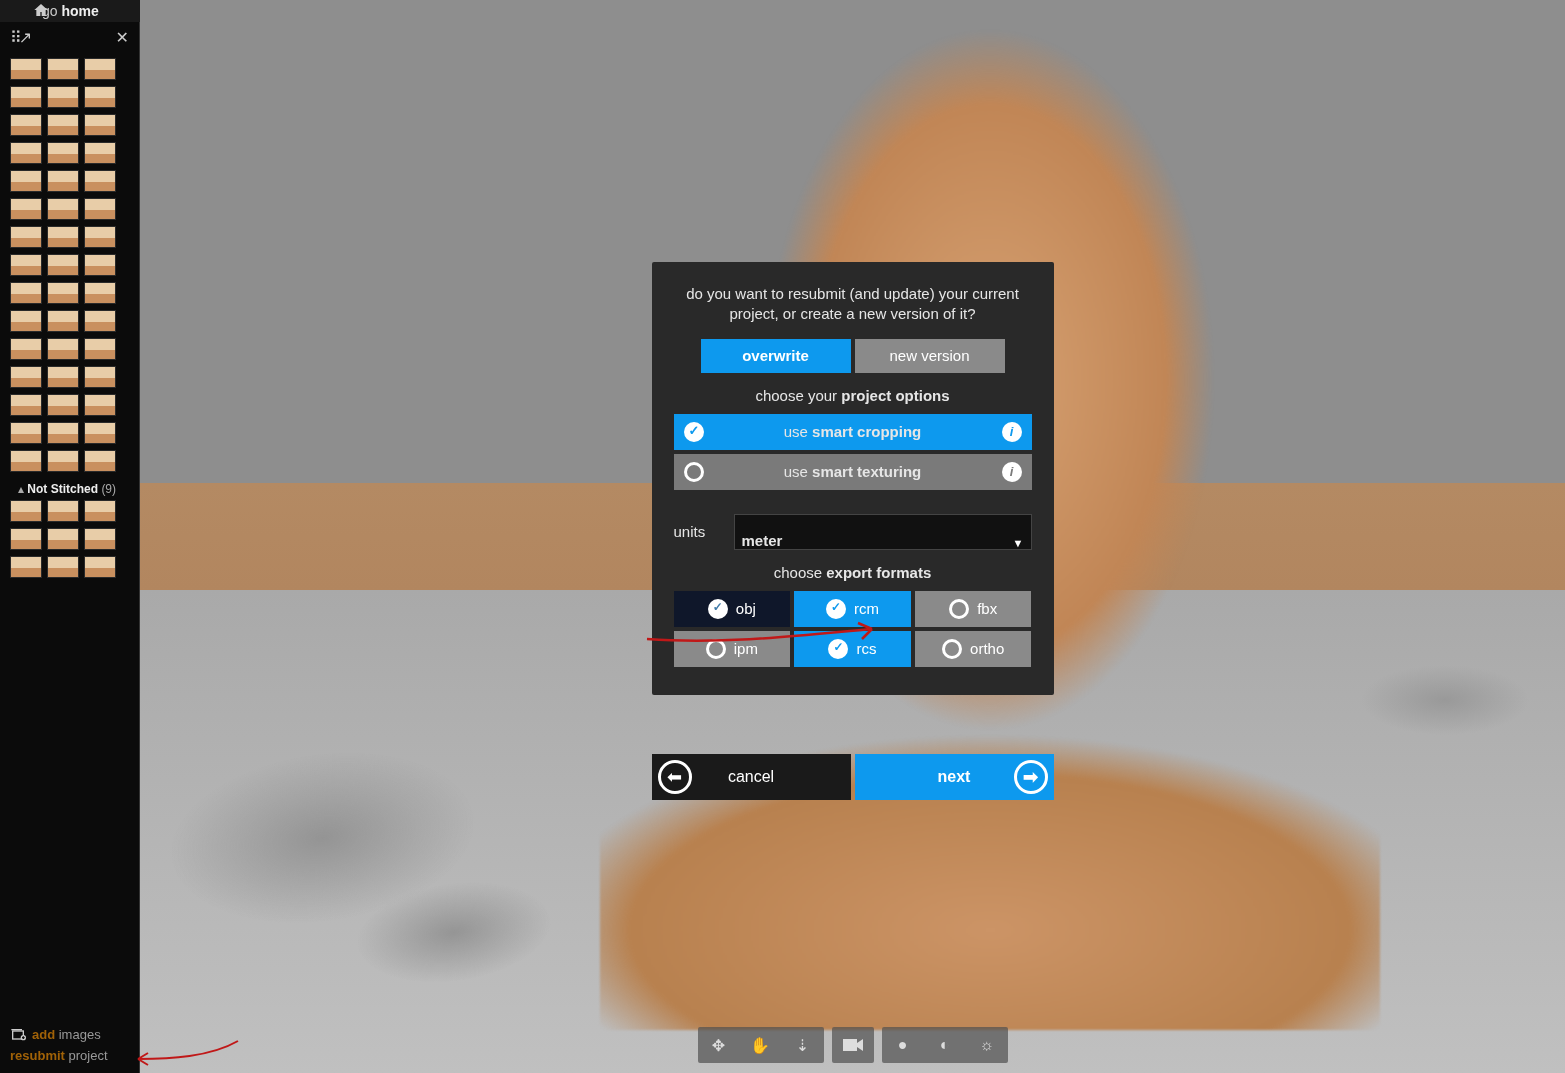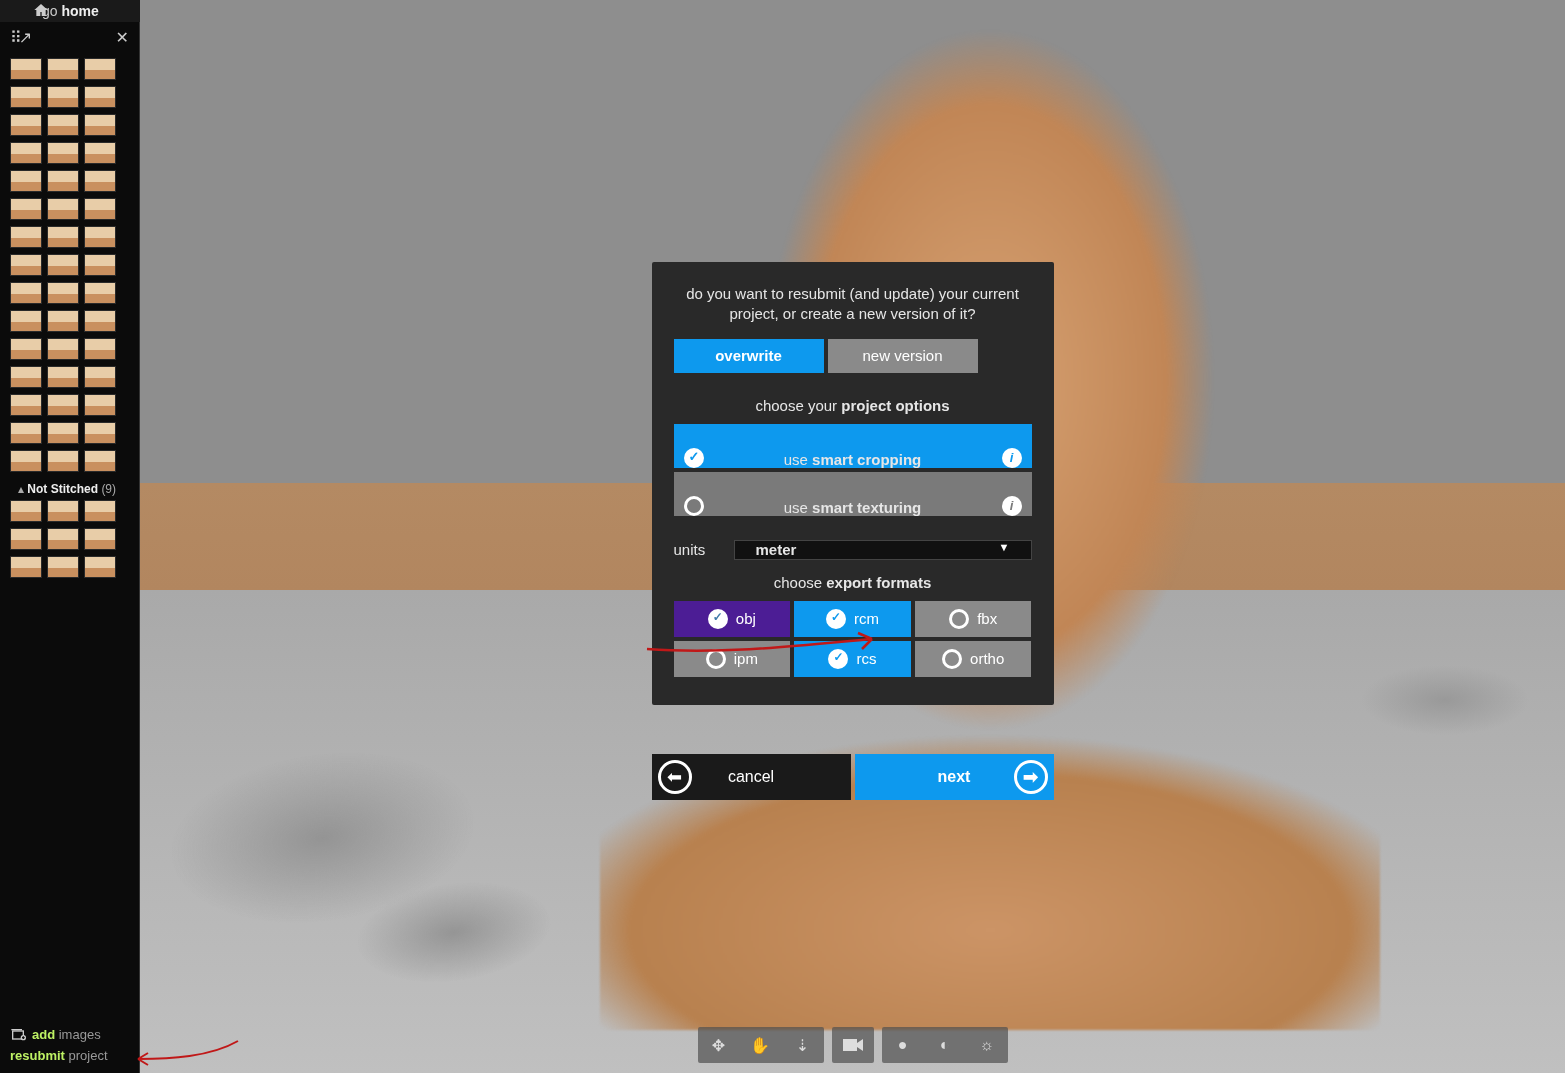--- a/index.html
+++ b/index.html
@@ -69,21 +69,21 @@
       font-size:12px;
       color:#aaa;
       padding:4px 8px;
     }
     .section-title b { color:#eee; font-weight:600;}
     .sidebar-bottom {
       padding: 8px 10px 10px 10px;
       font-size: 13px;
     }
     .side-link { display:flex; align-items:center; gap:6px; color:#999; margin-top:6px; }
-    .side-link b { color:#bef264; font-weight:600;}
+    .side-link b { color:#a16207; font-weight:600;}
     .add-icon {
       width:16px;height:14px; display:inline-block;
     }
     .arrow-annot {
       position:absolute;
       width:110px; height:30px;
       pointer-events:none;
       z-index:10;
     }
     
@@ -158,36 +158,36 @@
       padding: 22px 22px 14px 22px;
       color:#e6e6e6;
       font-size:15px;
       border-radius:2px;
     }
     .modal-q {
       text-align:center;
       margin-bottom:14px;
       line-height:1.35;
     }
-    .btn-row { display:flex; gap:4px; justify-content:flex-start; margin-bottom:24px;}
+    .btn-row { display:flex; gap:4px; justify-content:center; margin-bottom:14px;}
     .btn {
       height:34px;
       display:flex; align-items:center; justify-content:center;
       font-size:15px;
       cursor:pointer;
       min-width:150px;
     }
     .btn-blue { background:#0d99ee; color:#fff; font-weight:700;}
     .btn-grey { background:#8a8a8a; color:#fff;}
     .btn-grey.dim { background:#7a7a7a;}
     .label-line { text-align:center; margin-bottom:10px; font-size:15px;}
     .label-line b { font-weight:700; }
     .opt-row {
-      display:flex; align-items:flex-end; justify-content:center;
-      height:44px;
+      display:flex; align-items:center; justify-content:center;
+      height:36px;
       margin-bottom:4px;
       position:relative;
       padding:0 8px;
     }
     .opt-row.blue { background:#0d99ee;}
     .opt-row.grey { background:#7a7a7a;}
     .radio {
       width:20px;height:20px;
       border-radius:50%;
       border:3px solid #fff;
@@ -211,25 +211,25 @@
     }
     .opt-row.grey .info { color:#7a7a7a;}
     .opt-text b { font-weight:700;}
     .units-row {
       display:flex; align-items:center; gap:14px;
       margin:24px 0 14px 0;
     }
     .units-row .ulabel { font-size:15px; width:46px;}
     .select {
       flex:1;
-      height:20px;
+      height:36px;
       background:#111;
       border:1px solid #444;
-      display:flex; align-items:flex-start; justify-content:space-between;
-      padding:0 21px;
+      display:flex; align-items:flex-end; justify-content:space-between;
+      padding:0 7px;
       font-weight:700;
     }
     .select .caret { font-size:11px; color:#fff;}
     .fmt-grid {
       display:grid;
       grid-template-columns: repeat(3, 1fr);
       gap:4px;
       margin-bottom:14px;
     }
     .fmt {
@@ -244,21 +244,21 @@
       position:relative;
       flex-shrink:0;
     }
     .fmt .r.chk { background:#fff;}
     .fmt .r.chk::after{
       content:"✓"; color:#0d99ee; font-weight:900; font-size:12px;
       position:absolute; left:2px; top:-2px;
     }
     .fmt .r.chk.dim::after{ color:#3f7aa8;}
     .fmt.blue { background:#0d99ee;}
-    .fmt.bluedim { background:#4c1d95;}
+    .fmt.bluedim { background:#0f172a;}
     .fmt.grey { background:#8a8a8a;}
     .review-line {
       display:flex; align-items:center; justify-content:center;
       gap:6px;
       background:#7a7a7a;
       width:fit-content;
       margin:0 auto;
       padding:4px 12px 4px 6px;
       font-weight:600;
     }

